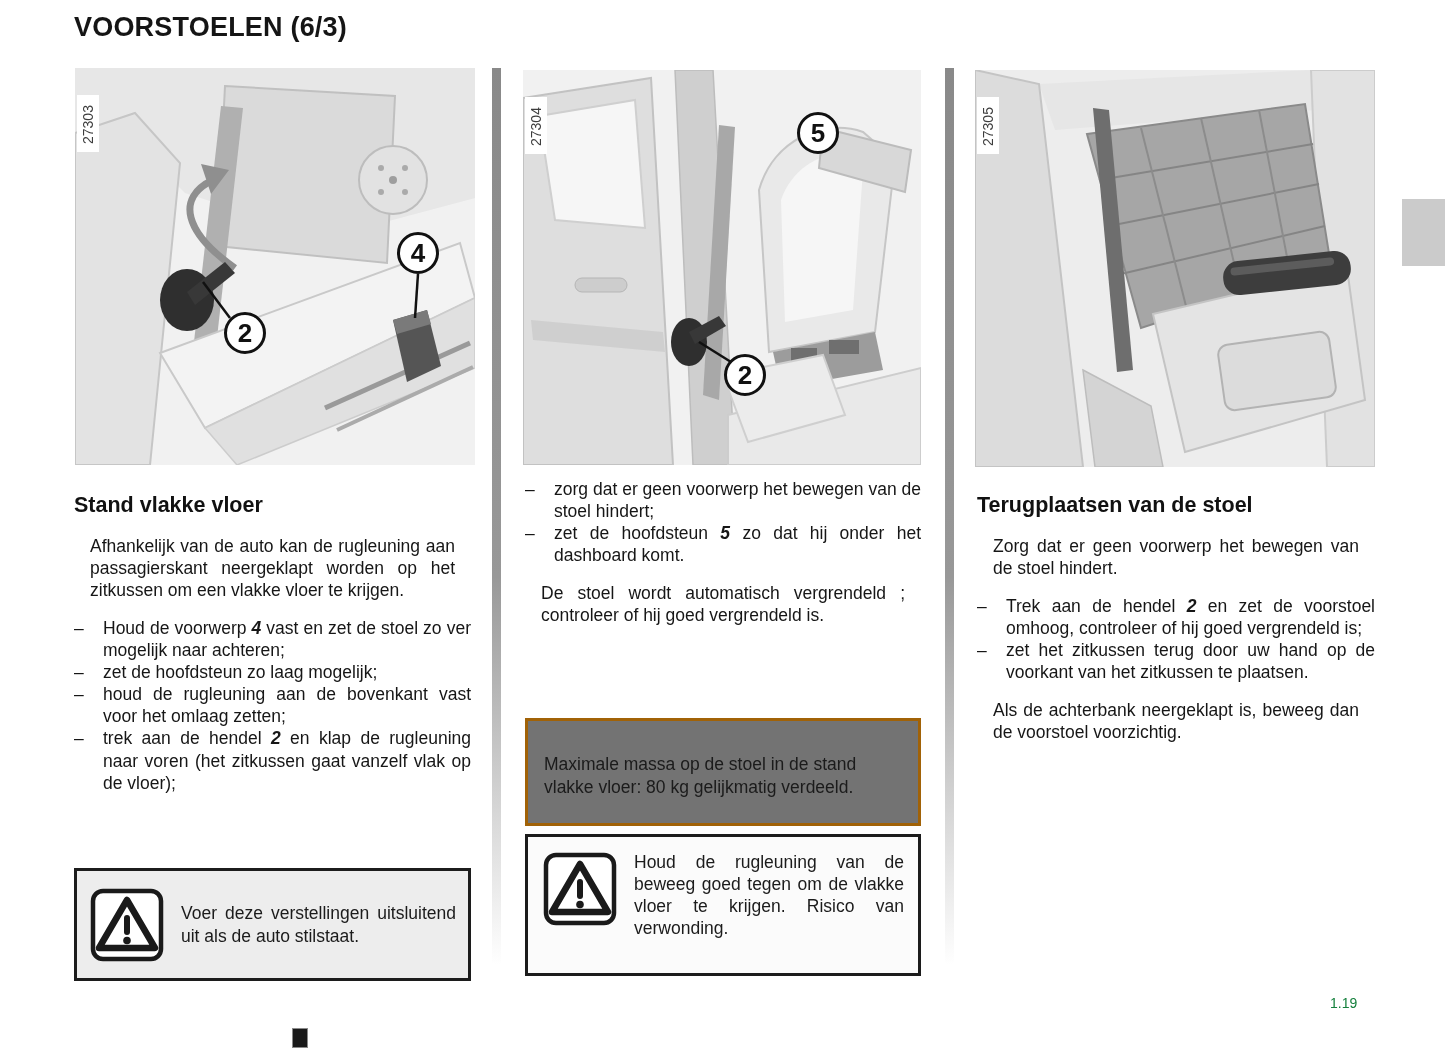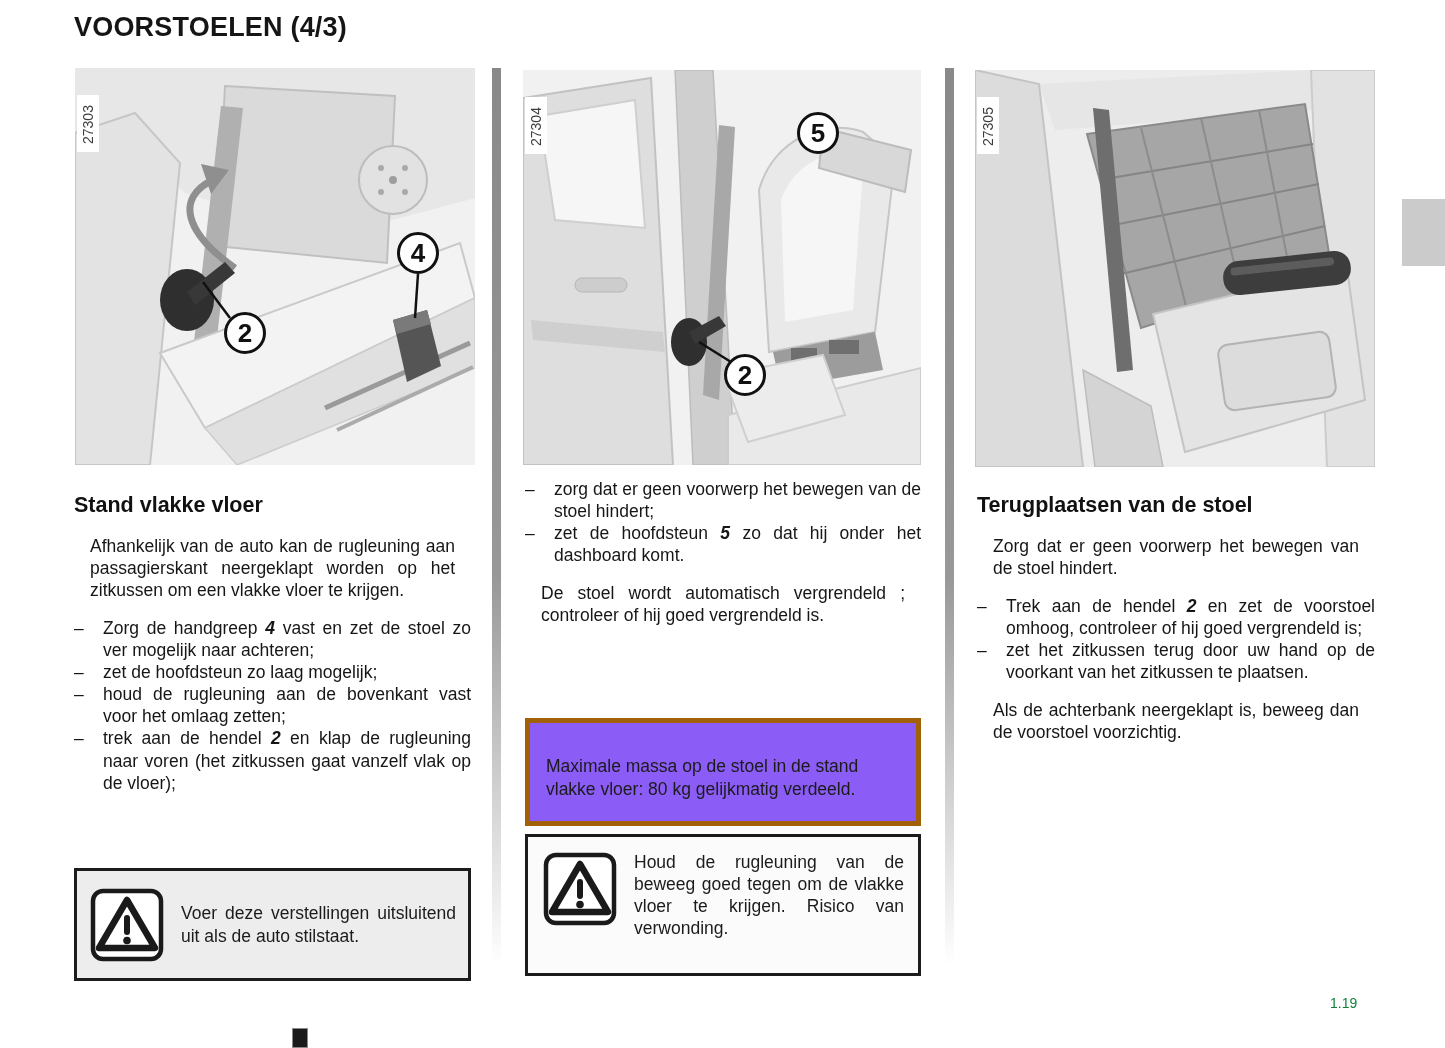--- a/index.html
+++ b/index.html
@@ -95,22 +95,22 @@
   .dashlist li { display: flex; }
   .dashlist .marker { flex: 0 0 29px; }
   .dashlist .btext { flex: 1; text-align: justify; }
   .num { font-weight: bold; font-style: italic; }
 
   
   .notebox {
     position: absolute;
     left: 525px; top: 718px;
     width: 396px; height: 108px;
-    border: 5px solid #a16207;
-    background: #8b5cf6;
+    border: 3px solid #a16207;
+    background: #737373;
     padding: 32px 16px 10px 16px;
     font-size: 17.5px;
     line-height: 1.3;
     text-align: left;
   }
   .warnbox {
     position: absolute;
     border: 3px solid #1c1c1c;
     display: flex;
     gap: 16px;
@@ -154,21 +154,21 @@
     width: 16px; height: 20px;
     background: #1a1a1a;
     border: 1px solid #8a8a8a;
   }
 </style>
 </head>
 <body>
 
 <div class="page">
 
-  <h1 class="page-title">VOORSTOELEN (4/3)</h1>
+  <h1 class="page-title">VOORSTOELEN (6/3)</h1>
 
   <figure class="fig fig1">
     <svg width="400" height="397" viewBox="0 0 400 397">
       <rect width="400" height="397" fill="#f1f1f1"></rect>
       <polygon points="0,0 400,0 400,130 250,170 110,125 40,55 0,70" fill="#e7e7e7"></polygon>
       <path d="M150,18 L320,28 L312,195 L142,178 Z" fill="#dadada" stroke="#c0c0c0" stroke-width="2"></path>
       <circle cx="318" cy="112" r="34" fill="#e2e2e2" stroke="#bdbdbd" stroke-width="2"></circle>
       <circle cx="318" cy="112" r="4" fill="#9e9e9e"></circle>
         <circle cx="306" cy="100" r="3" fill="#aaaaaa"></circle>
         <circle cx="330" cy="100" r="3" fill="#aaaaaa"></circle>
@@ -256,21 +256,21 @@
   </figure>
 
   <div class="side-tab"></div>
 
   <div class="col col1">
     <h2>Stand vlakke vloer</h2>
     <p>Afhankelijk van de auto kan de rugleuning aan passagierskant neergeklapt worden op het zitkussen om een vlakke vloer te krijgen.</p>
     <ul class="dashlist">
       <li>
         <span class="marker">–</span>
-        <span class="btext"><span>Zorg de handgreep </span><span class="num">4</span><span> vast en zet de stoel zo ver mogelijk naar achteren;</span></span>
+        <span class="btext"><span>Houd de voorwerp </span><span class="num">4</span><span> vast en zet de stoel zo ver mogelijk naar achteren;</span></span>
       </li>
       <li>
         <span class="marker">–</span>
         <span class="btext"><span>zet de hoofdsteun zo laag mogelijk;</span><span class="num"></span><span></span></span>
       </li>
       <li>
         <span class="marker">–</span>
         <span class="btext"><span>houd de rugleuning aan de bovenkant vast voor het omlaag zetten;</span><span class="num"></span><span></span></span>
       </li>
       <li>

